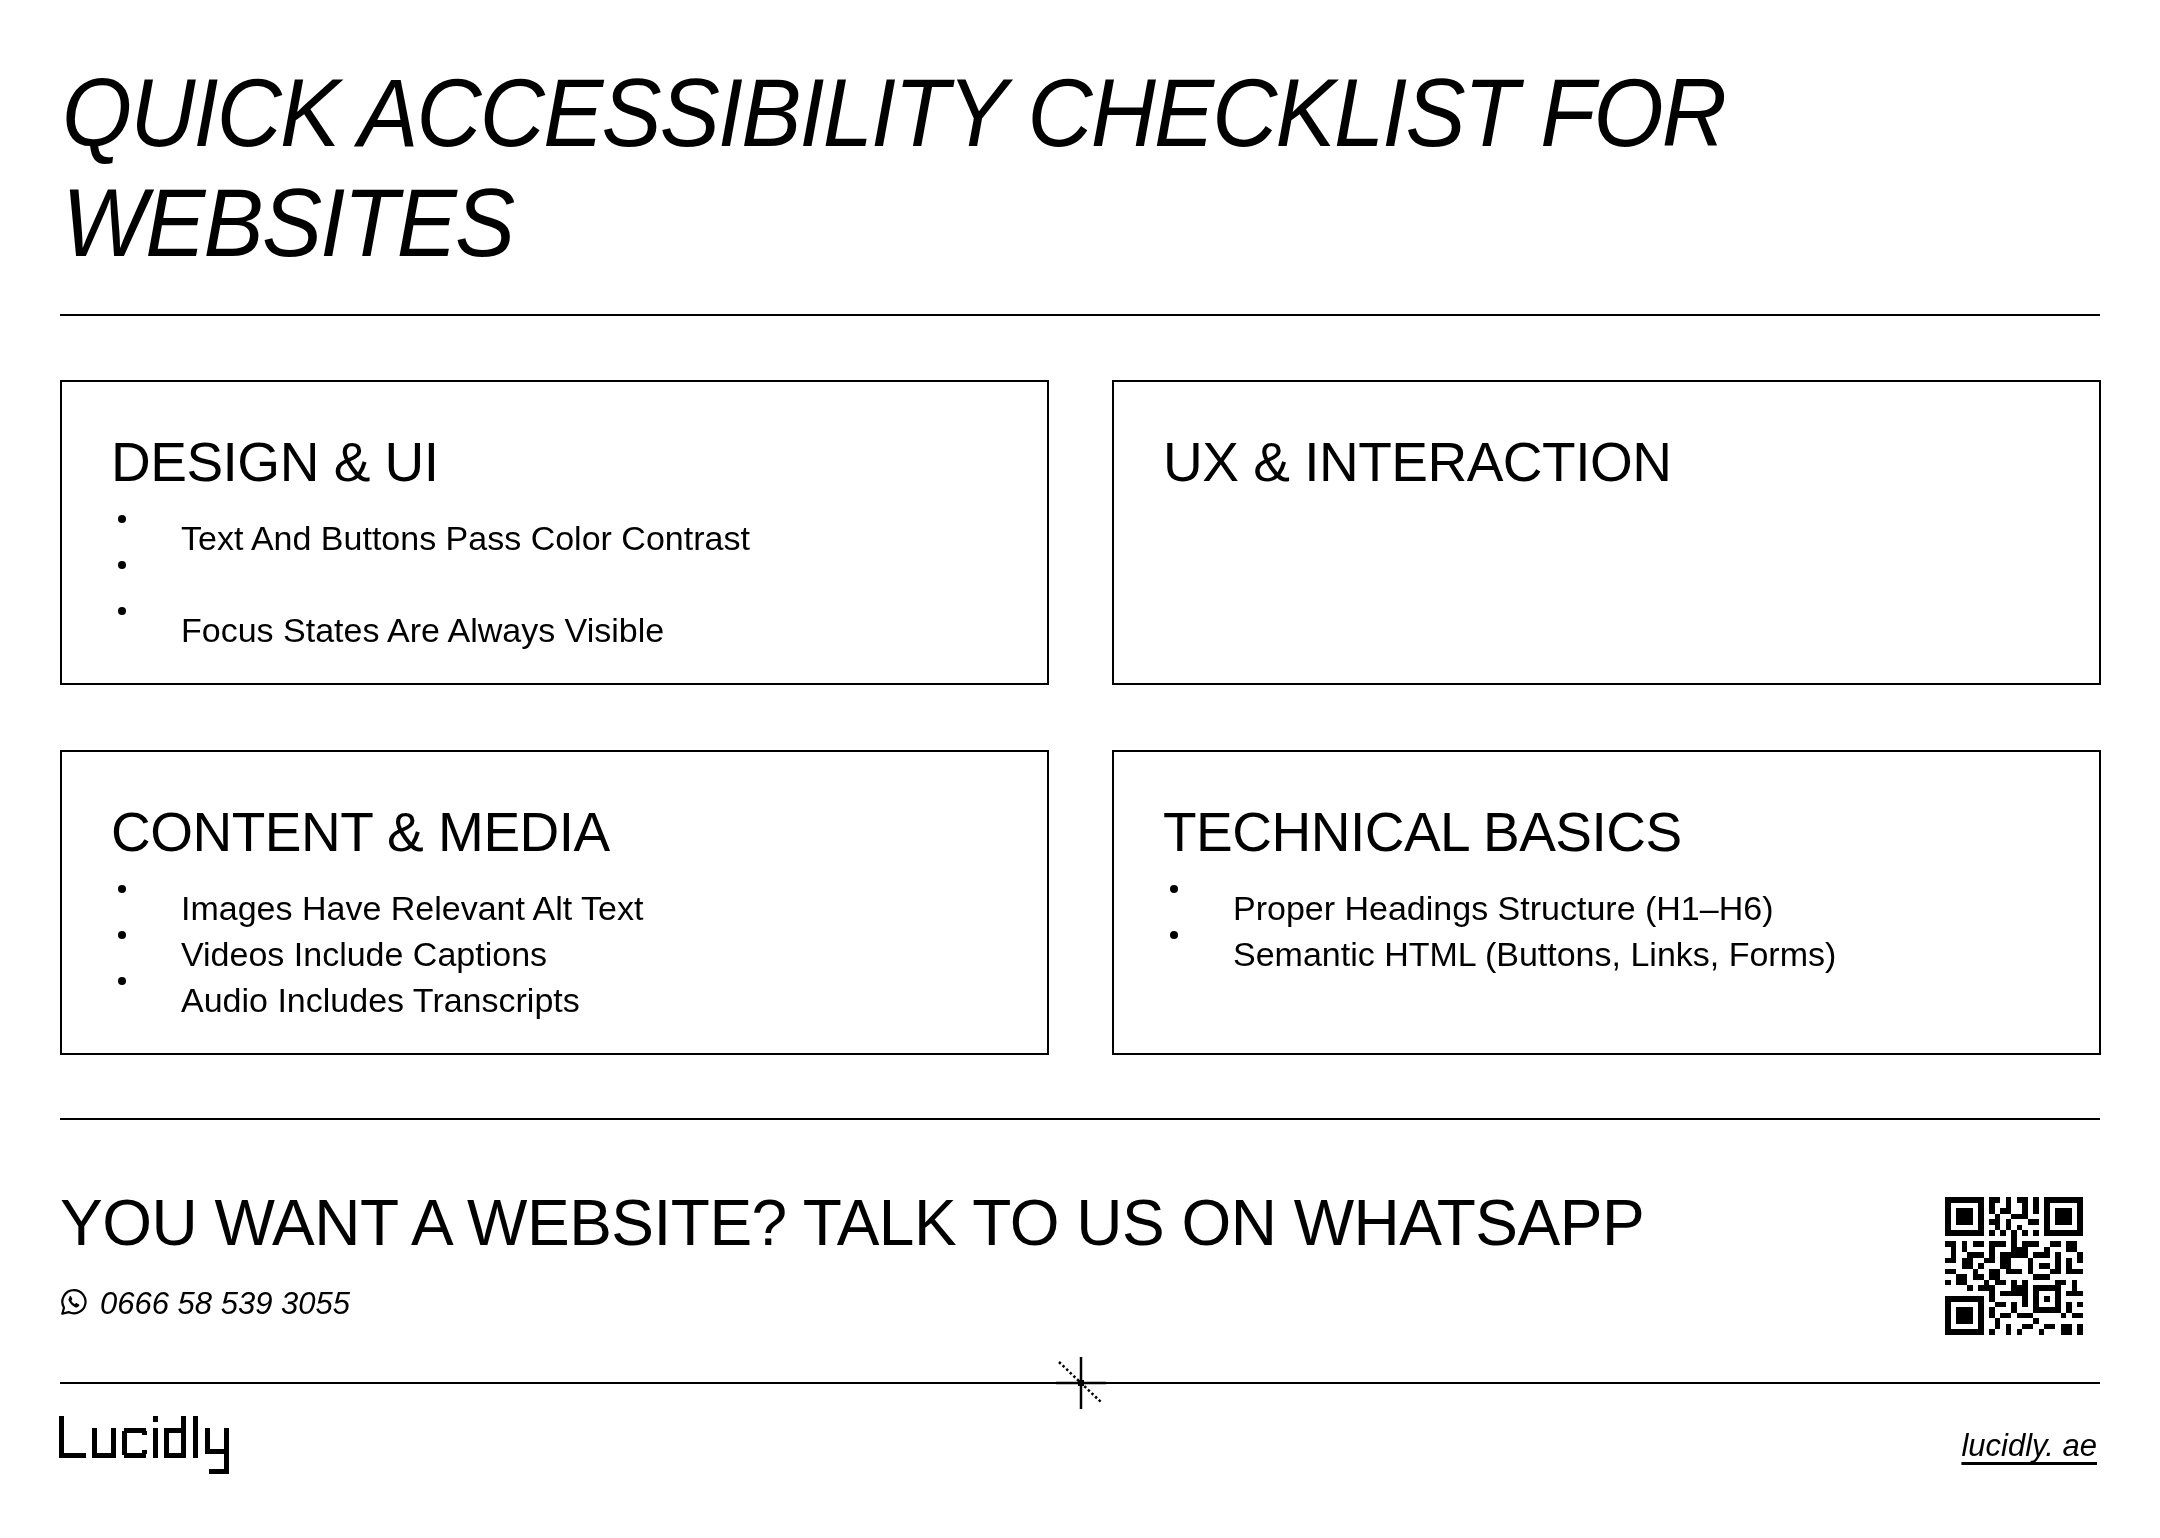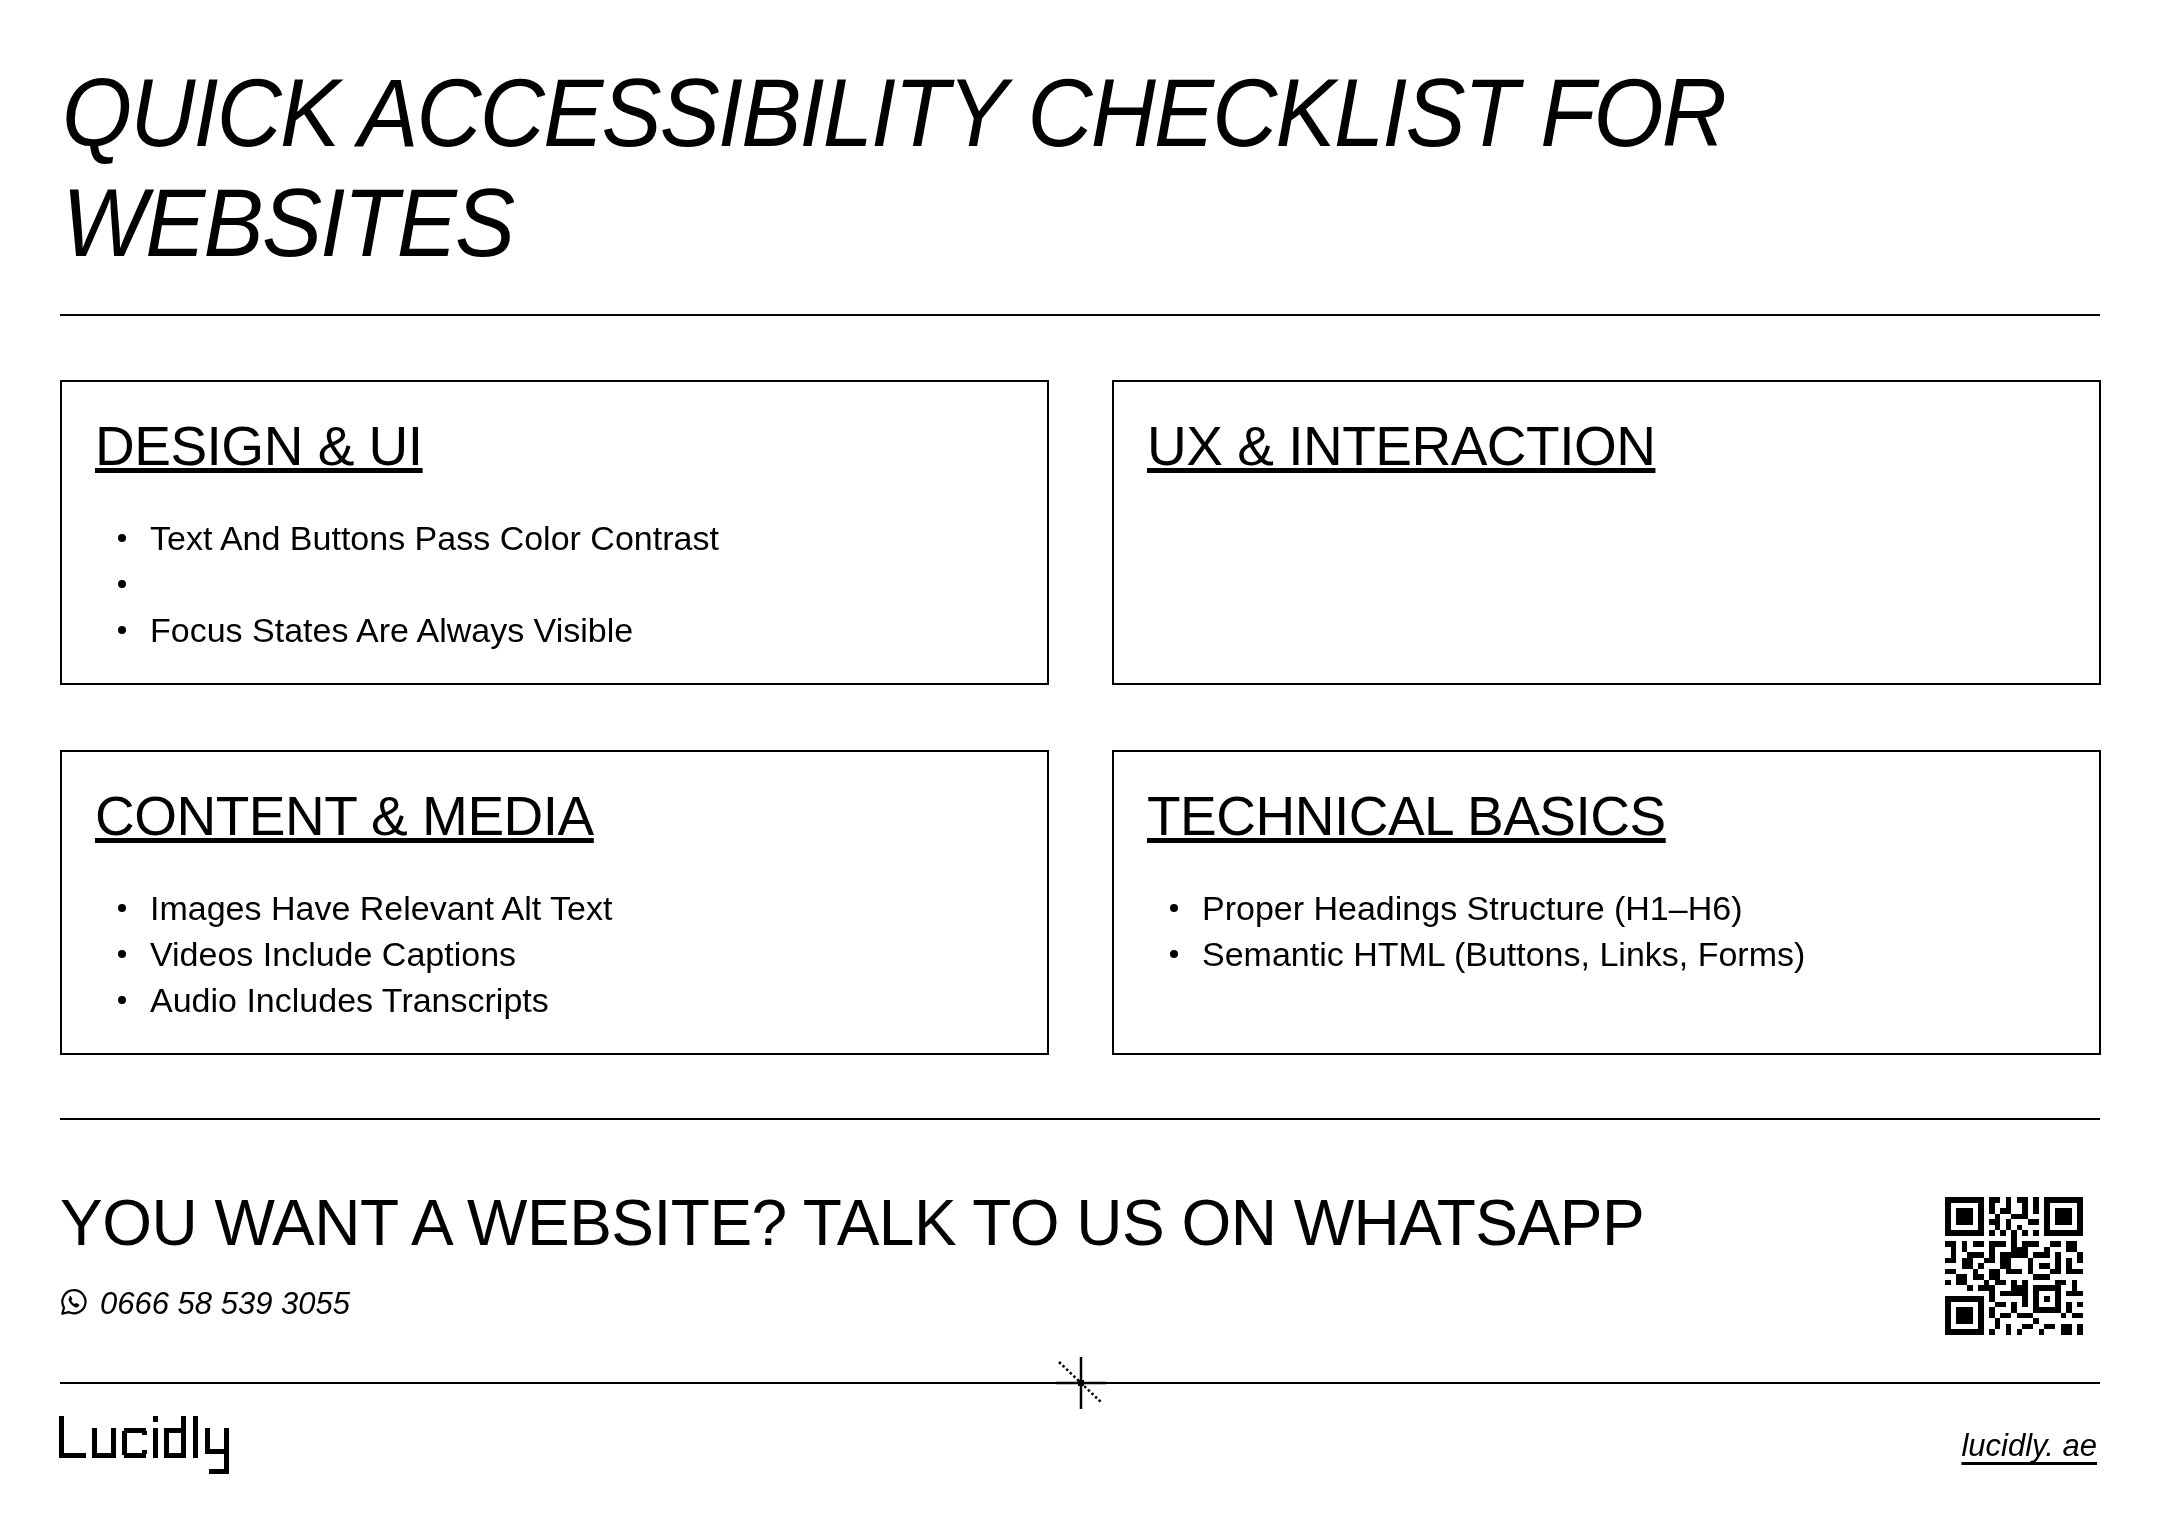--- a/index.html
+++ b/index.html
@@ -11,31 +11,30 @@
   .title {
     left: 62px; top: 58px; width: 2040px;
     font-size: 97px; line-height: 110px; font-style: italic; font-weight: 400;
     letter-spacing: -2px; margin: 0; transform: scaleX(0.93); transform-origin: left top;
   }
   .rule { height: 2px; background: #000; left: 60px; width: 2040px; }
   .card {
     border: 2px solid #000; box-sizing: border-box; width: 989px; height: 305px;
   }
   .card h2 {
-    position: absolute; left: 33px; top: 32px; margin: 0;
+    position: absolute; left: 33px; top: 32px; margin: 16px;
     font-size: 55px; font-weight: 400; line-height: 64px; letter-spacing: -0.5px;
     white-space: nowrap;
-    text-decoration: underline;
   }
   .card ul {
     position: absolute; left: 50px; top: 133px; margin: 0; padding: 0; list-style: none;
   }
   .card li {
     font-size: 34px; line-height: 46px; height: 46px; white-space: nowrap;
-    display: flex; align-items: center;
+    display: flex; align-items: flex-start; gap: 31px;
   }
   .card li .dot {
     display: inline-block; width: 8px; height: 8px; border-radius: 50%; background: #000;
     margin-right: 24px; margin-left: 6px;
   }
   .cta {
     left: 60px; top: 1183px; margin: 0; font-size: 64px; font-weight: 400; line-height: 80px;
     letter-spacing: -0.5px; white-space: nowrap;
   }
   .phone-row { left: 60px; top: 1286px; display: flex; align-items: center; }

